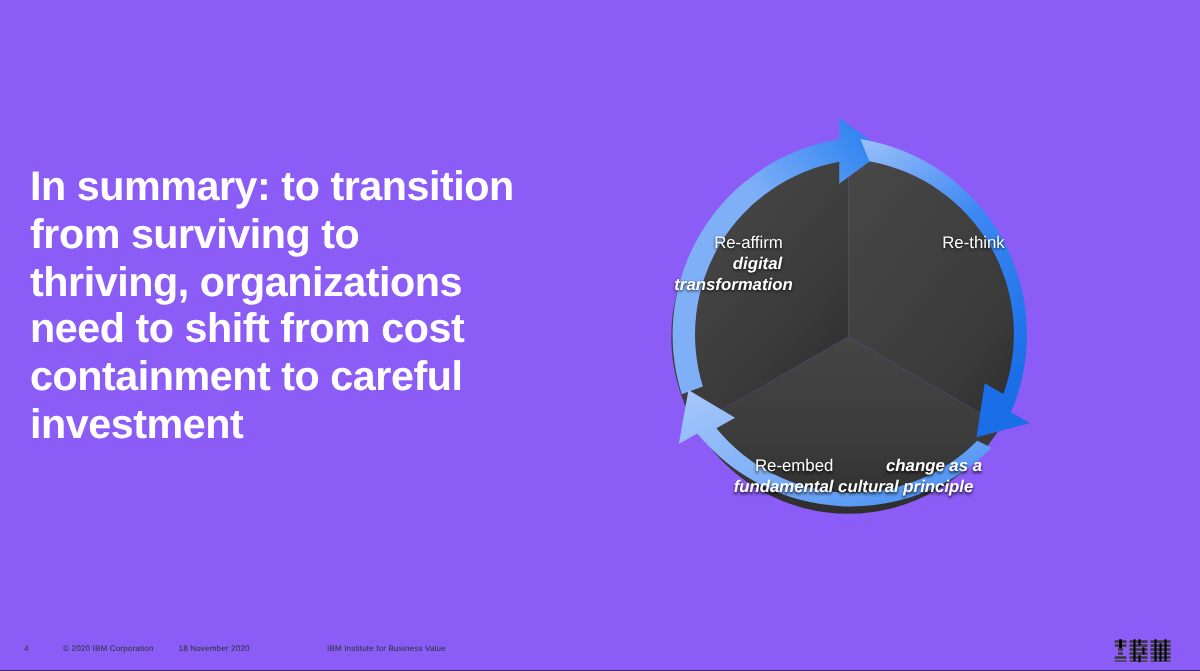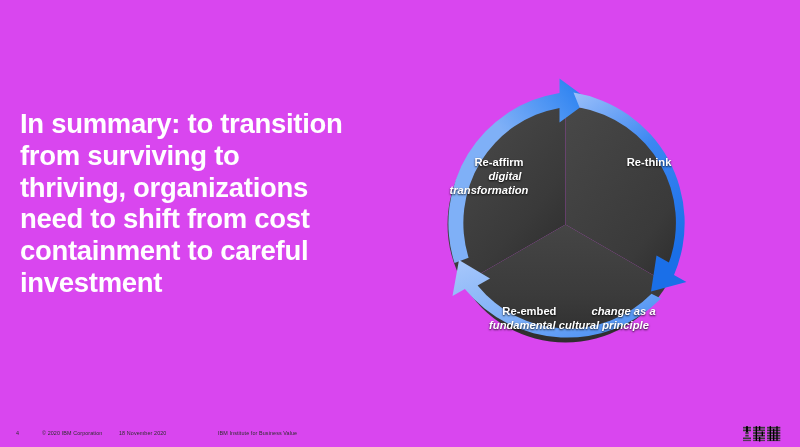--- a/index.html
+++ b/index.html
@@ -13,21 +13,21 @@
     overflow: hidden;
     font-family: "Liberation Sans", sans-serif;
     position: relative;
   }
 
   #slide {
     position: absolute;
     left: 0; top: 0;
     width: 800px;
     height: 447px;
-    background: #d946ef;
+    background: #8b5cf6;
   }
 
   
   #headline {
     position: absolute;
     left: 20px;
     top: 108px;
     width: 330px;
     color: #ffffff;
     font-size: 27.5px;
@@ -53,21 +53,21 @@
 
   .seg-label {
     position: absolute;
     color: #ffffff;
     text-align: center;
     font-size: 11.2px;
     line-height: 1.26;
     text-shadow: 0 1px 2px rgba(0,0,0,0.85);
   }
   .seg-label .lead {
-    font-weight: bold;
+    font-weight: normal;
     font-style: normal;
     padding-left: 20px;
   }
   .seg-label .body {
     font-weight: bold;
     font-style: italic;
     padding-left: 32px;
   }
 
   #label-reaffirm {

